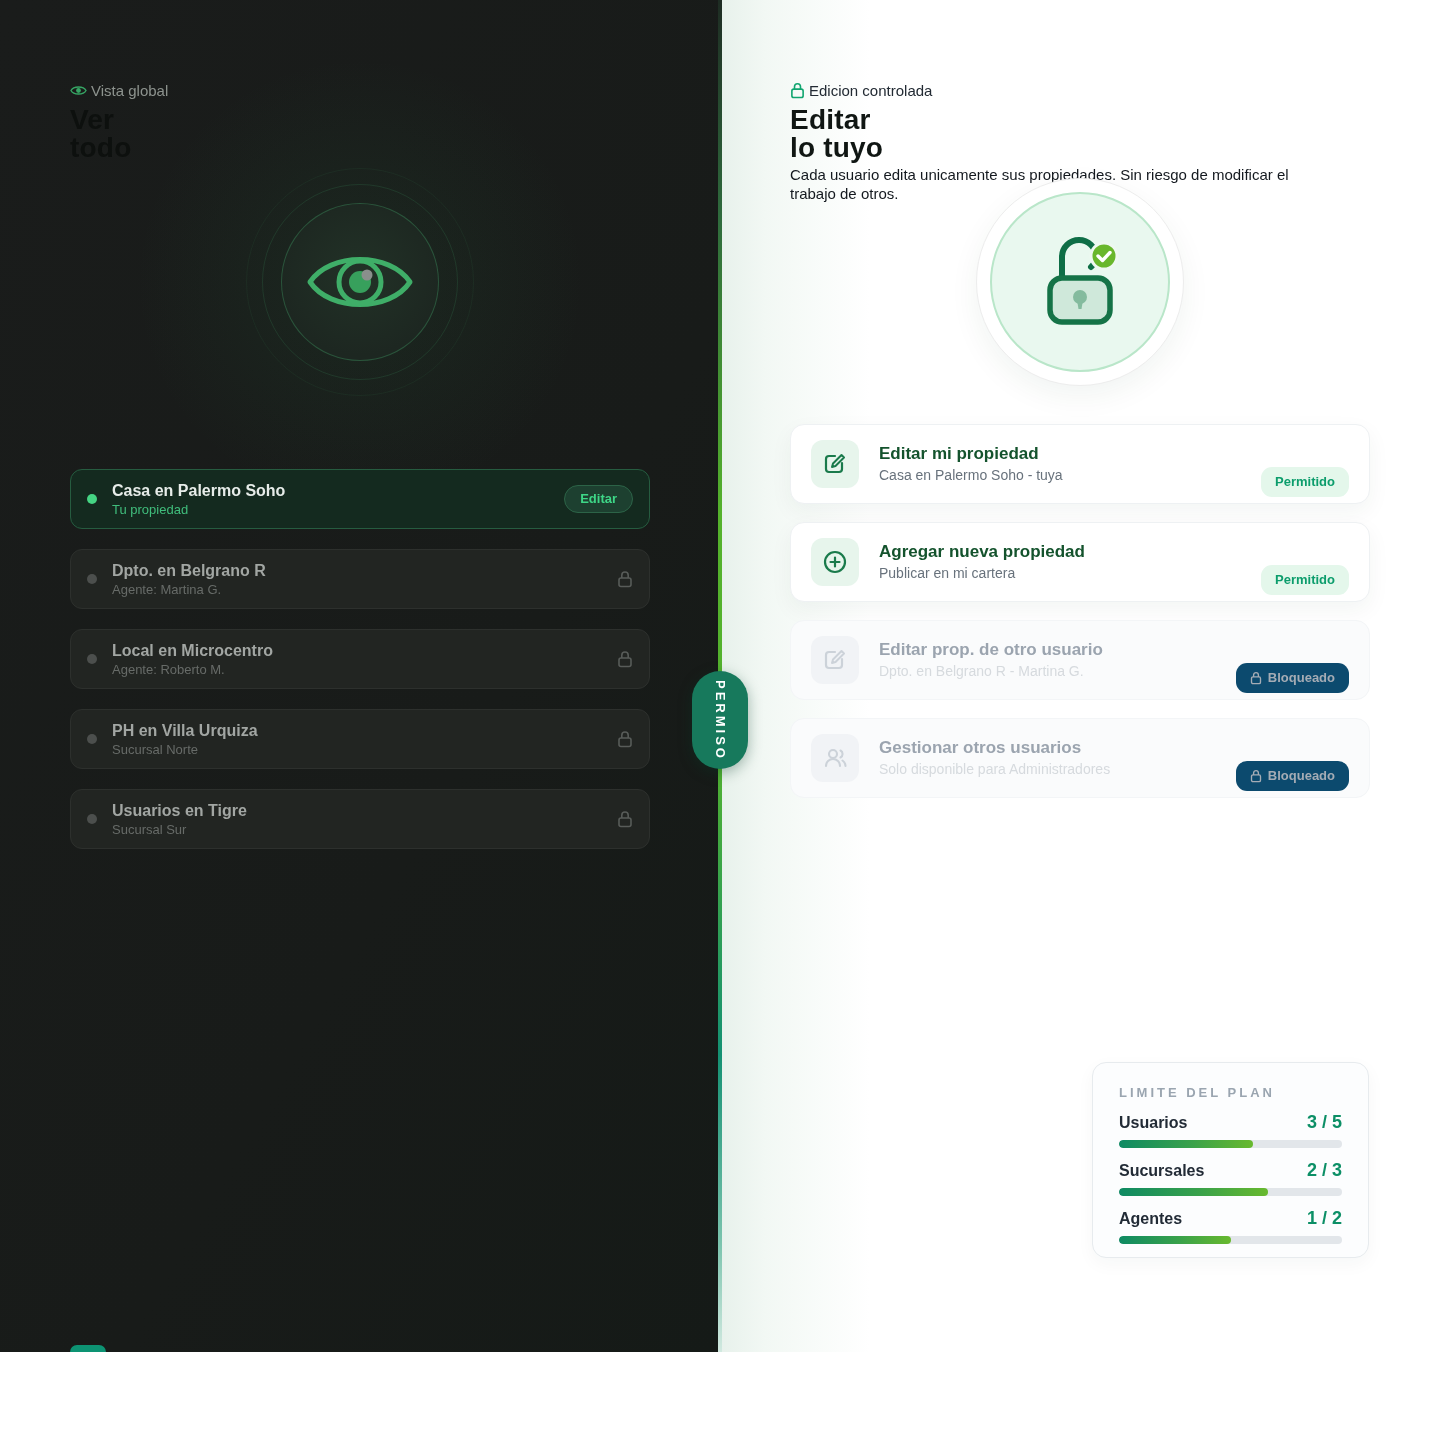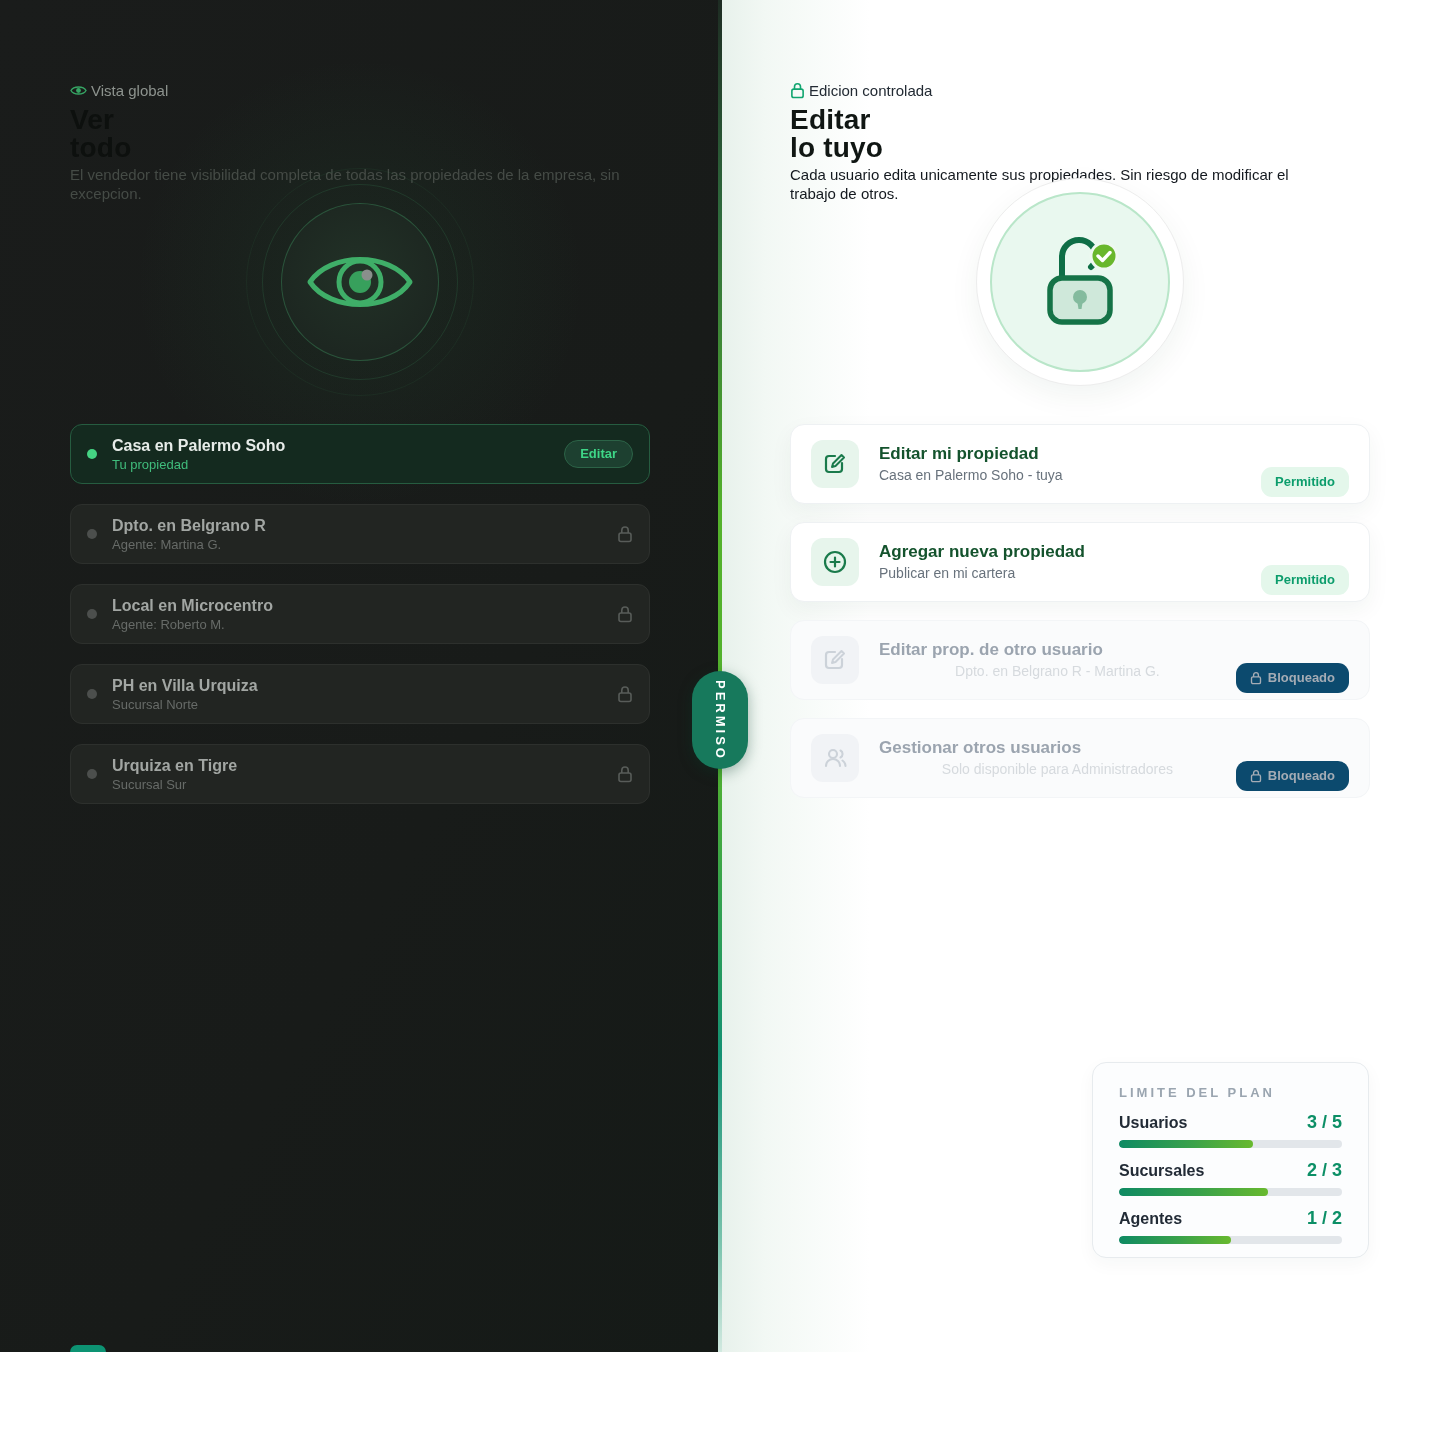--- a/index.html
+++ b/index.html
@@ -26,21 +26,21 @@
     border:1px solid rgba(74,190,120,0.07); display:flex; align-items:center; justify-content:center; }
   .eye-ring { width:196px; height:196px; border-radius:50%; border:1px solid rgba(74,190,120,0.14);
     display:flex; align-items:center; justify-content:center; }
   .eye-core { width:158px; height:158px; border-radius:50%; border:1px solid rgba(74,190,120,0.30);
     background:radial-gradient(circle at 50% 45%, #223227 0%, #1d2721 70%); display:flex; align-items:center; justify-content:center; }
 
   
   .prop-list { position:absolute; left:70px; top:424px; width:580px; display:flex; flex-direction:column; gap:20px; }
   .prop-item { height:60px; border-radius:12px; background:#222522; border:1px solid #2d302d;
     display:flex; align-items:center; padding:0 16px; }
-  .prop-item.active { background:#142a1f; border:1px solid #265c40; }
+  .prop-item.active { background:#142a1f; border:1px solid #265c40;margin-top:45px; }
   .prop-dot { width:10px; height:10px; border-radius:50%; background:#4c4f4d; margin-right:15px; flex:none; }
   .prop-item.active .prop-dot { background:#45d483; }
   .prop-texts { flex:1; display:flex; flex-direction:column; gap:2px; }
   .prop-title { font-size:16px; font-weight:700; color:#a2a6a3; line-height:19px; }
   .prop-item.active .prop-title { color:#e7ece9; }
   .prop-sub { font-size:13px; color:#676b68; line-height:16px; }
   .prop-item.active .prop-sub { color:#40bd7c; }
   .edit-btn { background:#1d4030; border:1px solid #2c6347; color:#3ed687; font-size:13px; font-weight:700;
     padding:5px 15px; border-radius:15px; line-height:16px; cursor:pointer; font-family:inherit; }
   .prop-lock { color:#585c59; display:flex; }
@@ -75,21 +75,21 @@
   .perm-tile { width:48px; height:48px; border-radius:12px; background:#e7f5ec; display:flex;
     align-items:center; justify-content:center; margin-right:20px; flex:none; color:#1a7a4b; }
   .perm-texts { flex:1; display:flex; flex-direction:column; gap:3px; }
   .perm-title { font-size:17px; font-weight:700; color:#14532d; line-height:20px; }
   .perm-sub { font-size:14px; color:#68727c; line-height:17px; }
   .perm-badge { background:#e4f7eb; color:#0c9d6c; font-size:13px; font-weight:700; padding:8px 14px;
     border-radius:11px; line-height:14px; display:flex; align-items:center; gap:6px;margin-top:35px; }
   .perm-card.blocked { background:#fafbfc; border-color:#f3f5f7; box-shadow:none; }
   .perm-card.blocked .perm-tile { background:#f1f3f6; color:#ccd2d9; }
   .perm-card.blocked .perm-title { color:#9ba4af; }
-  .perm-card.blocked .perm-sub { color:#d6dade;text-align:center; }
+  .perm-card.blocked .perm-sub { color:#d6dade; }
   .perm-card.blocked .perm-badge { background:#0c4a6e; color:#a5acb5; }
 
   
   .plan-card { position:absolute; left:1092px; top:1062px; width:277px; height:196px; border-radius:14px;
     background:#fcfdfe; border:1px solid #e7ebee; box-shadow:0 6px 18px rgba(30,50,40,0.04); padding:22px 26px; }
   .plan-title { font-size:13px; font-weight:700; color:#9aa5b0; letter-spacing:3px; }
   .plan-row { margin-top:12px; }
   .plan-row:first-of-type { margin-top:10px; }
   .plan-row-head { display:flex; justify-content:space-between; align-items:baseline; }
   .plan-label { font-size:16px; font-weight:700; color:#222b36; line-height:19px; }
@@ -116,21 +116,20 @@
             <path d="M1 6.5 C3.5 1.8 13.5 1.8 16 6.5 C13.5 11.2 3.5 11.2 1 6.5 Z" stroke="#36a564" stroke-width="1.4"></path>
             <circle cx="8.5" cy="6.5" r="2.4" fill="#36a564"></circle>
           </svg>
         </span>
         <span>Vista global</span>
       </div>
       <h1 class="panel-title">
         <span>Ver</span>
         <span>todo</span>
       </h1>
-      <p class="panel-desc">El vendedor tiene visibilidad completa de todas las propiedades de la empresa, sin excepcion.</p>
     </div>
 
     <div class="eye-visual">
       <div class="eye-ring">
         <div class="eye-core">
           <svg width="112" height="86" viewBox="0 0 112 86" fill="none">
             <path d="M6 43 C26 13 86 13 106 43 C86 73 26 73 6 43 Z" stroke="#3fae68" stroke-width="5" stroke-linejoin="round"></path>
             <circle cx="56" cy="43" r="21" stroke="#3fae68" stroke-width="5"></circle>
             <circle cx="56" cy="43" r="11" fill="#37a05c"></circle>
             <circle cx="63" cy="36" r="5.5" fill="#8a8f8c"></circle>
@@ -188,21 +187,21 @@
           <svg width="16" height="18" viewBox="0 0 16 18" fill="none">
               <rect x="2" y="8" width="12" height="8.5" rx="2" stroke="currentColor" stroke-width="1.6"></rect>
               <path d="M4.8 8 V5.2 a3.2 3.2 0 0 1 6.4 0 V8" stroke="currentColor" stroke-width="1.6"></path>
             </svg>
         </span>
       </div>
 
       <div class="prop-item">
         <span class="prop-dot"></span>
         <span class="prop-texts">
-          <span class="prop-title">Urquiza en Tigre</span>
+          <span class="prop-title">Usuarios en Tigre</span>
           <span class="prop-sub">Sucursal Sur</span>
         </span>
         <span class="prop-lock">
           <svg width="16" height="18" viewBox="0 0 16 18" fill="none">
               <rect x="2" y="8" width="12" height="8.5" rx="2" stroke="currentColor" stroke-width="1.6"></rect>
               <path d="M4.8 8 V5.2 a3.2 3.2 0 0 1 6.4 0 V8" stroke="currentColor" stroke-width="1.6"></path>
             </svg>
         </span>
       </div>
 

